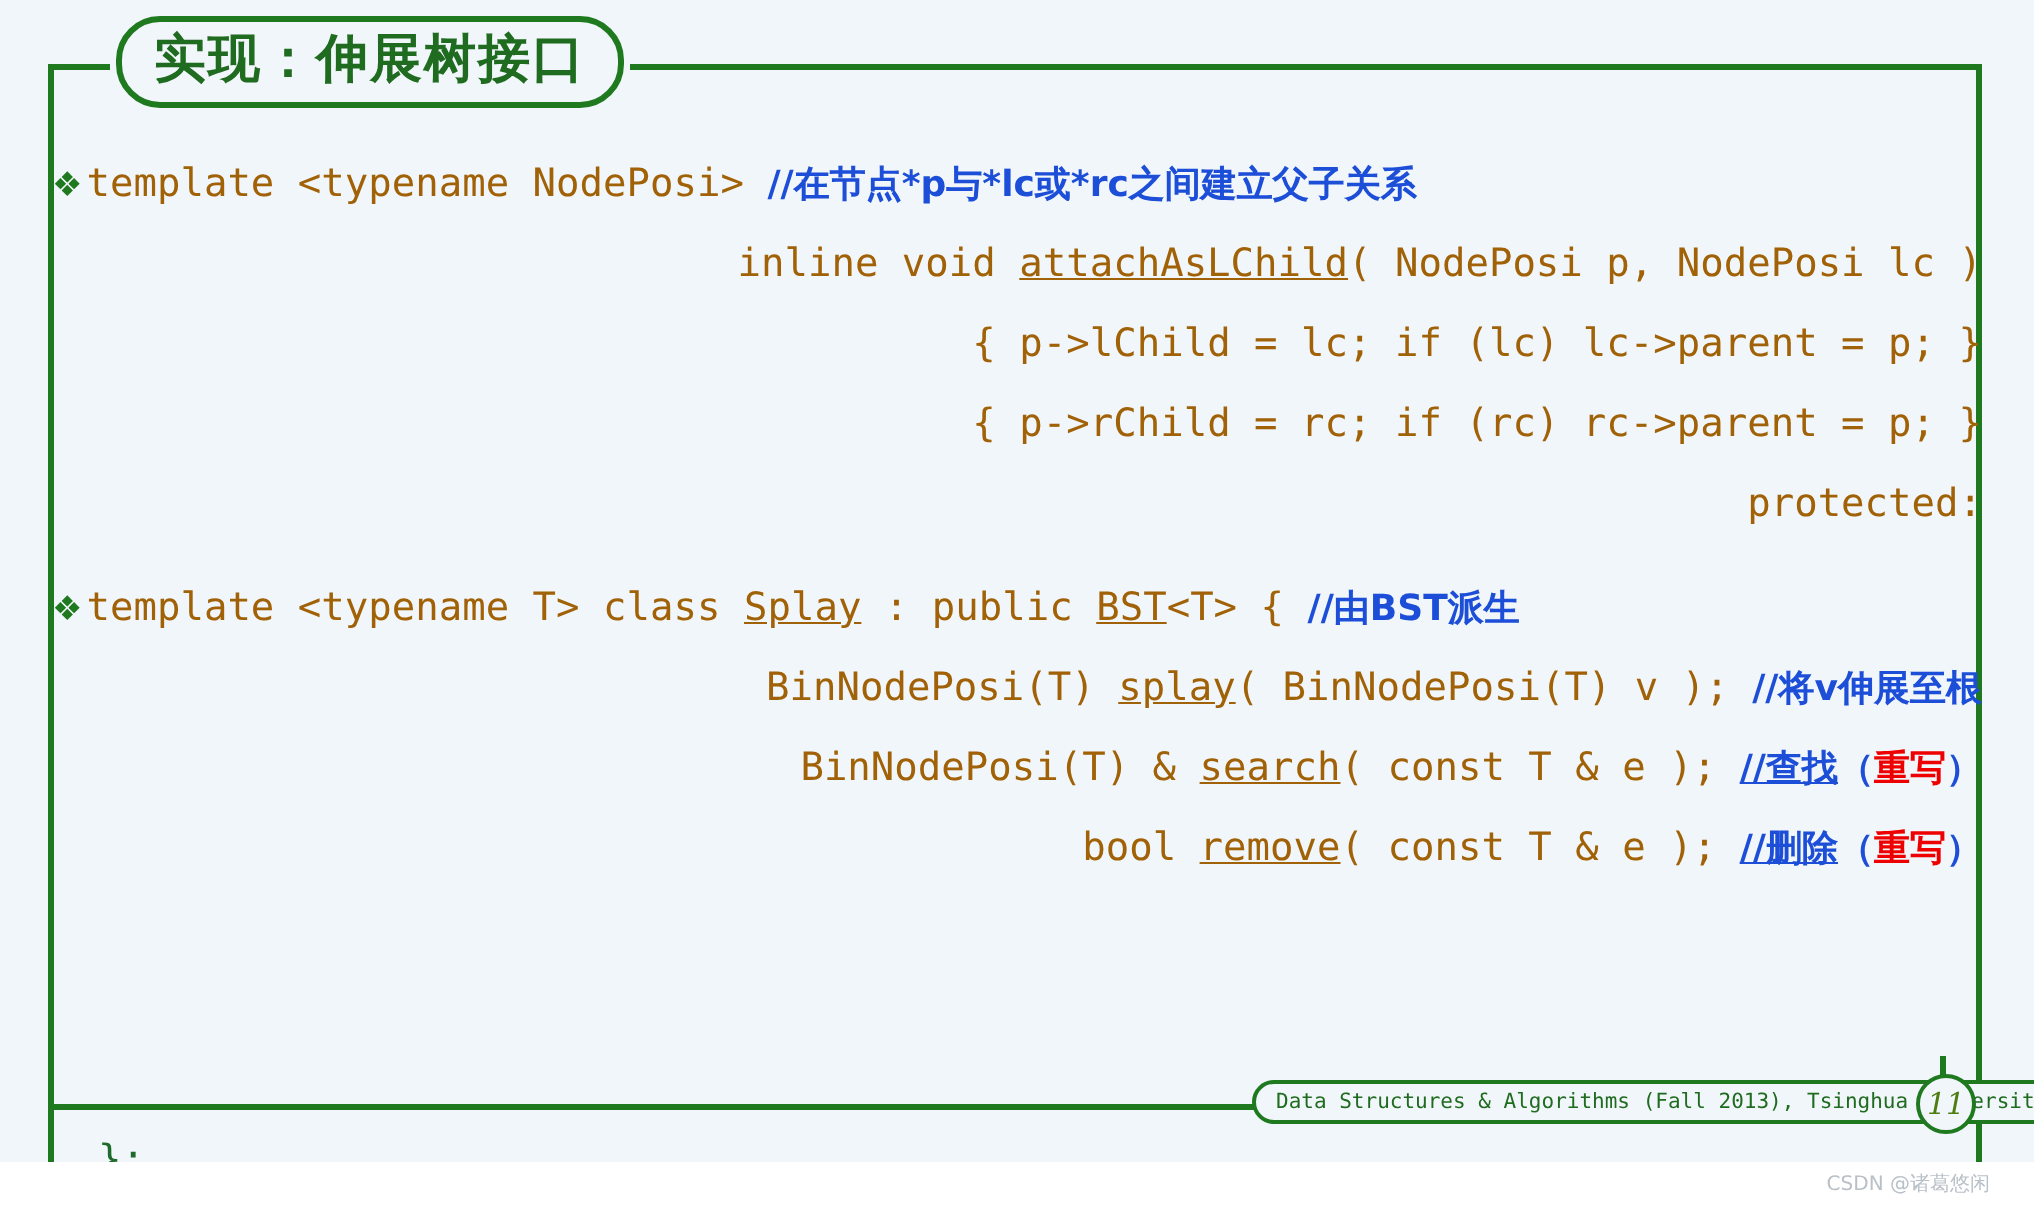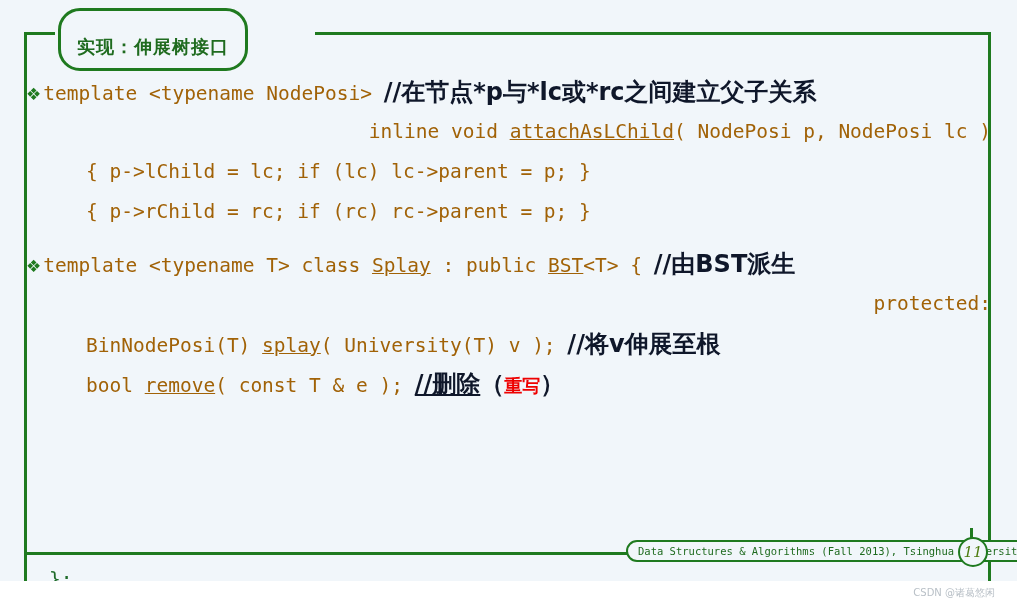--- a/index.html
+++ b/index.html
@@ -34,27 +34,27 @@
     top: 26px;
     width: 260px;
     height: 14px;
     background: #f1f6fa;
   }
   
   .title-badge {
     position: absolute;
     left: 58px;
     top: 8px;
-    padding: 19px 16px 4px 16px;
+    padding: 2px 16px 4px 16px;
     border: 3px solid #1f7a1f;
     border-radius: 22px;
     background: #f1f6fa;
     font-family: "DejaVu Sans", sans-serif;
     font-weight: bold;
-    font-size: 18px;
+    font-size: 26px;
     line-height: 34px;
     color: #1f6b1f;
     letter-spacing: 1px;
     white-space: nowrap;
   }
   
   .code {
     position: absolute;
     left: 26px;
     top: 72px;
@@ -69,28 +69,28 @@
     white-space: nowrap;
   }
   .line.gap-before { margin-top: 12px; }
   .bullet {
     color: #1f7a1f;
     font-family: "DejaVu Sans", sans-serif;
     font-size: 17px;
     margin-right: 2px;
   }
   .ind1 { padding-left: 23px; text-align: right; }
-  .ind2 { padding-left: 60px; }
+  .ind2 { padding-left: 60px; text-align: right; }
   .code-green { color: #a16207; }
   .u { text-decoration: underline; }
   .cmt {
-    color: #0f172a;
+    color: #1d4ed8;
     font-family: "DejaVu Sans", sans-serif;
     font-weight: bold;
-    font-size: 24px;
+    font-size: 18px;
   }
   .red {
     color: #ee0000;
     font-family: "DejaVu Sans", sans-serif;
     font-weight: bold;
     font-size: 18px;
   }
   
   .footer-rule {
     position: absolute;
@@ -198,33 +198,36 @@
 
     <div class="line ind2">
       <span class="code-green">{ p-&gt;lChild = lc; if (lc) lc-&gt;parent = p; }</span>
     </div>
 
 
     <div class="line ind2">
       <span class="code-green">{ p-&gt;rChild = rc; if (rc) rc-&gt;parent = p; }</span>
     </div>
 
+    <div class="line ind1">
+      <span class="code-green">protected:</span>
+    </div>
+
     <div class="line gap-before">
       <span class="bullet">❖</span><span class="code-green">template &lt;typename T&gt; class </span><span class="code-green u">Splay</span><span class="code-green"> : public </span><span class="code-green u">BST</span><span class="code-green">&lt;T&gt; { </span><span class="cmt">//由BST派生</span>
     </div>
 
-    <div class="line ind1">
-      <span class="code-green">protected:</span>
-    </div>
-
-    <div class="line ind2">
-      <span class="code-green">BinNodePosi(T) </span><span class="code-green u">splay</span><span class="code-green">( University(T) v ); </span><span class="cmt">//将v伸展至根</span>
-    </div>
-
-
+    <div class="line ind2">
+      <span class="code-green">BinNodePosi(T) </span><span class="code-green u">splay</span><span class="code-green">( BinNodePosi(T) v ); </span><span class="cmt">//将v伸展至根</span>
+    </div>
+
+
+    <div class="line ind2">
+      <span class="code-green">BinNodePosi(T) &amp; </span><span class="code-green u">search</span><span class="code-green">( const T &amp; e ); </span><span class="cmt u">//查找</span><span class="cmt">（</span><span class="red">重写</span><span class="cmt">）</span>
+    </div>
 
 
     <div class="line ind2">
       <span class="code-green">bool </span><span class="code-green u">remove</span><span class="code-green">( const T &amp; e ); </span><span class="cmt u">//删除</span><span class="cmt">（</span><span class="red">重写</span><span class="cmt">）</span>
     </div>
 
   </div>
 
   <div class="footer-rule"></div>
   <div class="footer-rule-2"></div>

